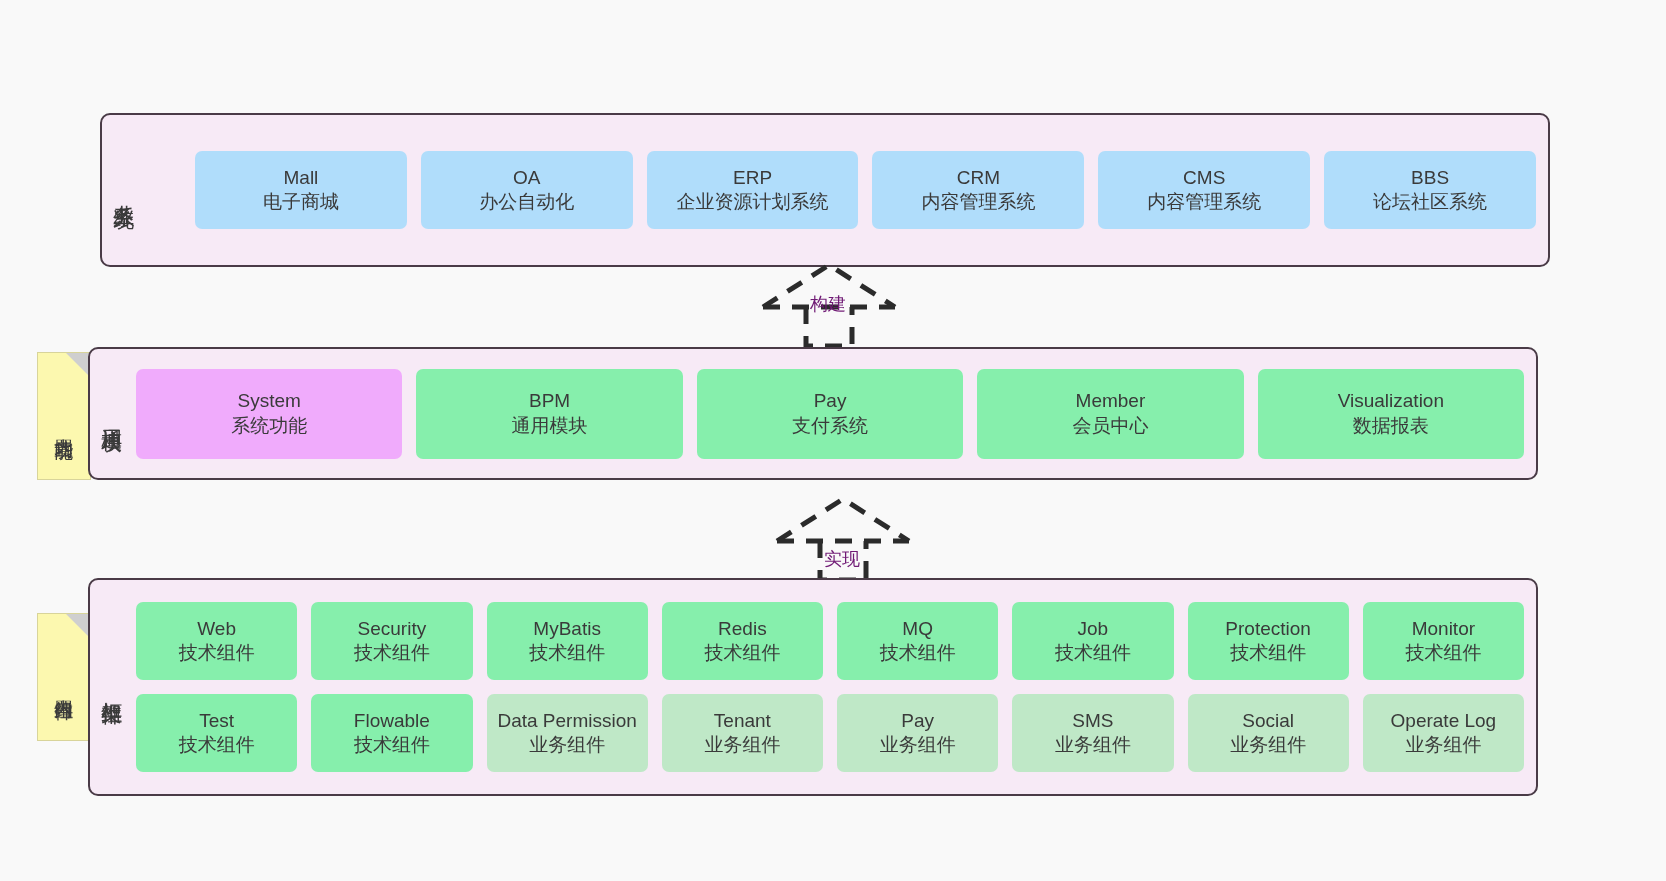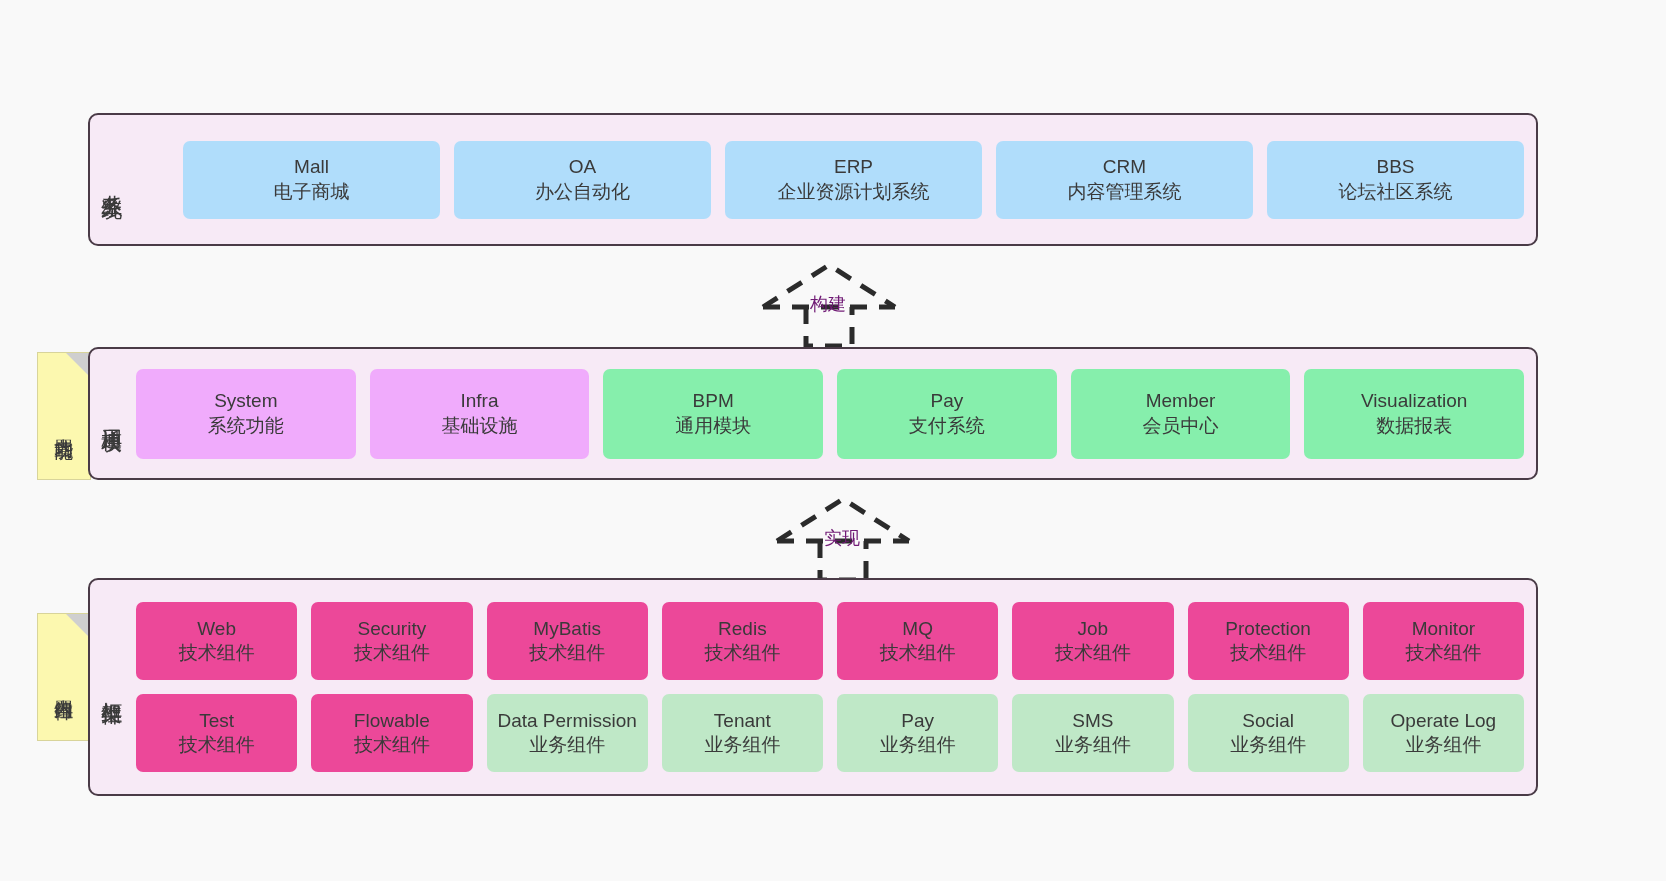--- a/index.html
+++ b/index.html
@@ -84,21 +84,21 @@
     box-sizing: border-box;
     padding: 4px 6px;
   }
   .node .n-name { white-space: nowrap; }
   .node .n-sub  { white-space: nowrap; }
   .node.wrap .n-name { white-space: normal; }
 
   .node.blue        { background: #B0DDFB; height: 78px; }
   .node.red         { background: #f0abfc; height: 90px; }
   .node.pink        { background: #86efac; height: 90px; }
-  .node.green       { background: #ec4899; height: 78px; }
+  .node.green       { background: #86efac; height: 78px; }
   .node.lightgreen  { background: #BFE8C7; height: 78px; }
 
   
   .note {
     position: absolute;
     background: #FCF8AF;
     border: 1px solid #D8D49A;
     box-sizing: border-box;
     display: flex;
     align-items: center;
@@ -135,21 +135,21 @@
     background: transparent;
     white-space: nowrap;
     user-select: none;
   }
 </style>
 </head>
 <body>
 
 <div class="canvas">
 
-  <div class="layer" style="left:88px; top:113px; width:1450px; height:133px;gap:47px;">
+  <div class="layer" style="left:100px; top:113px; width:1450px; height:154px;gap:47px;">
     <div class="layer-title">业务系统</div>
     <div class="layer-body">
 
       <div class="node blue">
         <span class="n-name">Mall</span>
         <span class="n-sub">电子商城</span>
       </div>
 
       <div class="node blue">
         <span class="n-name">OA</span>
@@ -159,20 +159,24 @@
       <div class="node blue">
         <span class="n-name">ERP</span>
         <span class="n-sub">企业资源计划系统</span>
       </div>
 
       <div class="node blue">
         <span class="n-name">CRM</span>
         <span class="n-sub">内容管理系统</span>
       </div>
 
+      <div class="node blue">
+        <span class="n-name">CMS</span>
+        <span class="n-sub">内容管理系统</span>
+      </div>
 
       <div class="node blue">
         <span class="n-name">BBS</span>
         <span class="n-sub">论坛社区系统</span>
       </div>
 
     </div>
   </div>
 
   <svg class="arrow" style="left:756px; top:258px; width:146px; height:90px;" viewBox="0 0 146 90">
@@ -189,24 +193,20 @@
 
   <div class="layer" style="left:88px; top:347px; width:1450px; height:133px;">
     <div class="layer-title">通用模块</div>
     <div class="layer-body">
 
       <div class="node red">
         <span class="n-name">System</span>
         <span class="n-sub">系统功能</span>
       </div>
 
-      <div class="node red">
-        <span class="n-name">Infra</span>
-        <span class="n-sub">基础设施</span>
-      </div>
 
       <div class="node pink">
         <span class="n-name">BPM</span>
         <span class="n-sub">通用模块</span>
       </div>
 
       <div class="node pink">
         <span class="n-name">Pay</span>
         <span class="n-sub">支付系统</span>
       </div>
@@ -222,21 +222,21 @@
       </div>
 
     </div>
   </div>
 
   <svg class="arrow" style="left:770px; top:492px; width:146px; height:90px;" viewBox="0 0 146 90">
     <path d="M 7 49 L 73 7 L 139 49" fill="none" stroke="#2B2B2B" stroke-width="5" stroke-dasharray="17,12" stroke-linecap="butt"></path>
     <path d="M 7 49 L 139 49" fill="none" stroke="#2B2B2B" stroke-width="5" stroke-dasharray="17,12"></path>
     <path d="M 50 49 L 50 88 L 96 88 L 96 49" fill="none" stroke="#2B2B2B" stroke-width="5" stroke-dasharray="17,12"></path>
   </svg>
-  <div class="arrow-label" style="left:824px; top:526px;font-family:Liberation Serif, serif;">实现</div>
+  <div class="arrow-label" style="left:824px; top:547px;font-family:Liberation Serif, serif;">实现</div>
 
   <div class="note" style="left:37px; top:613px; width:54px; height:128px;">
     <div class="note-fold"></div>
     <div class="note-text">内置组件</div>
   </div>
 
   <div class="layer" style="left:88px; top:578px; width:1450px; height:218px;">
     <div class="layer-title">框架组件</div>
     <div class="layer-body two-rows">
 

